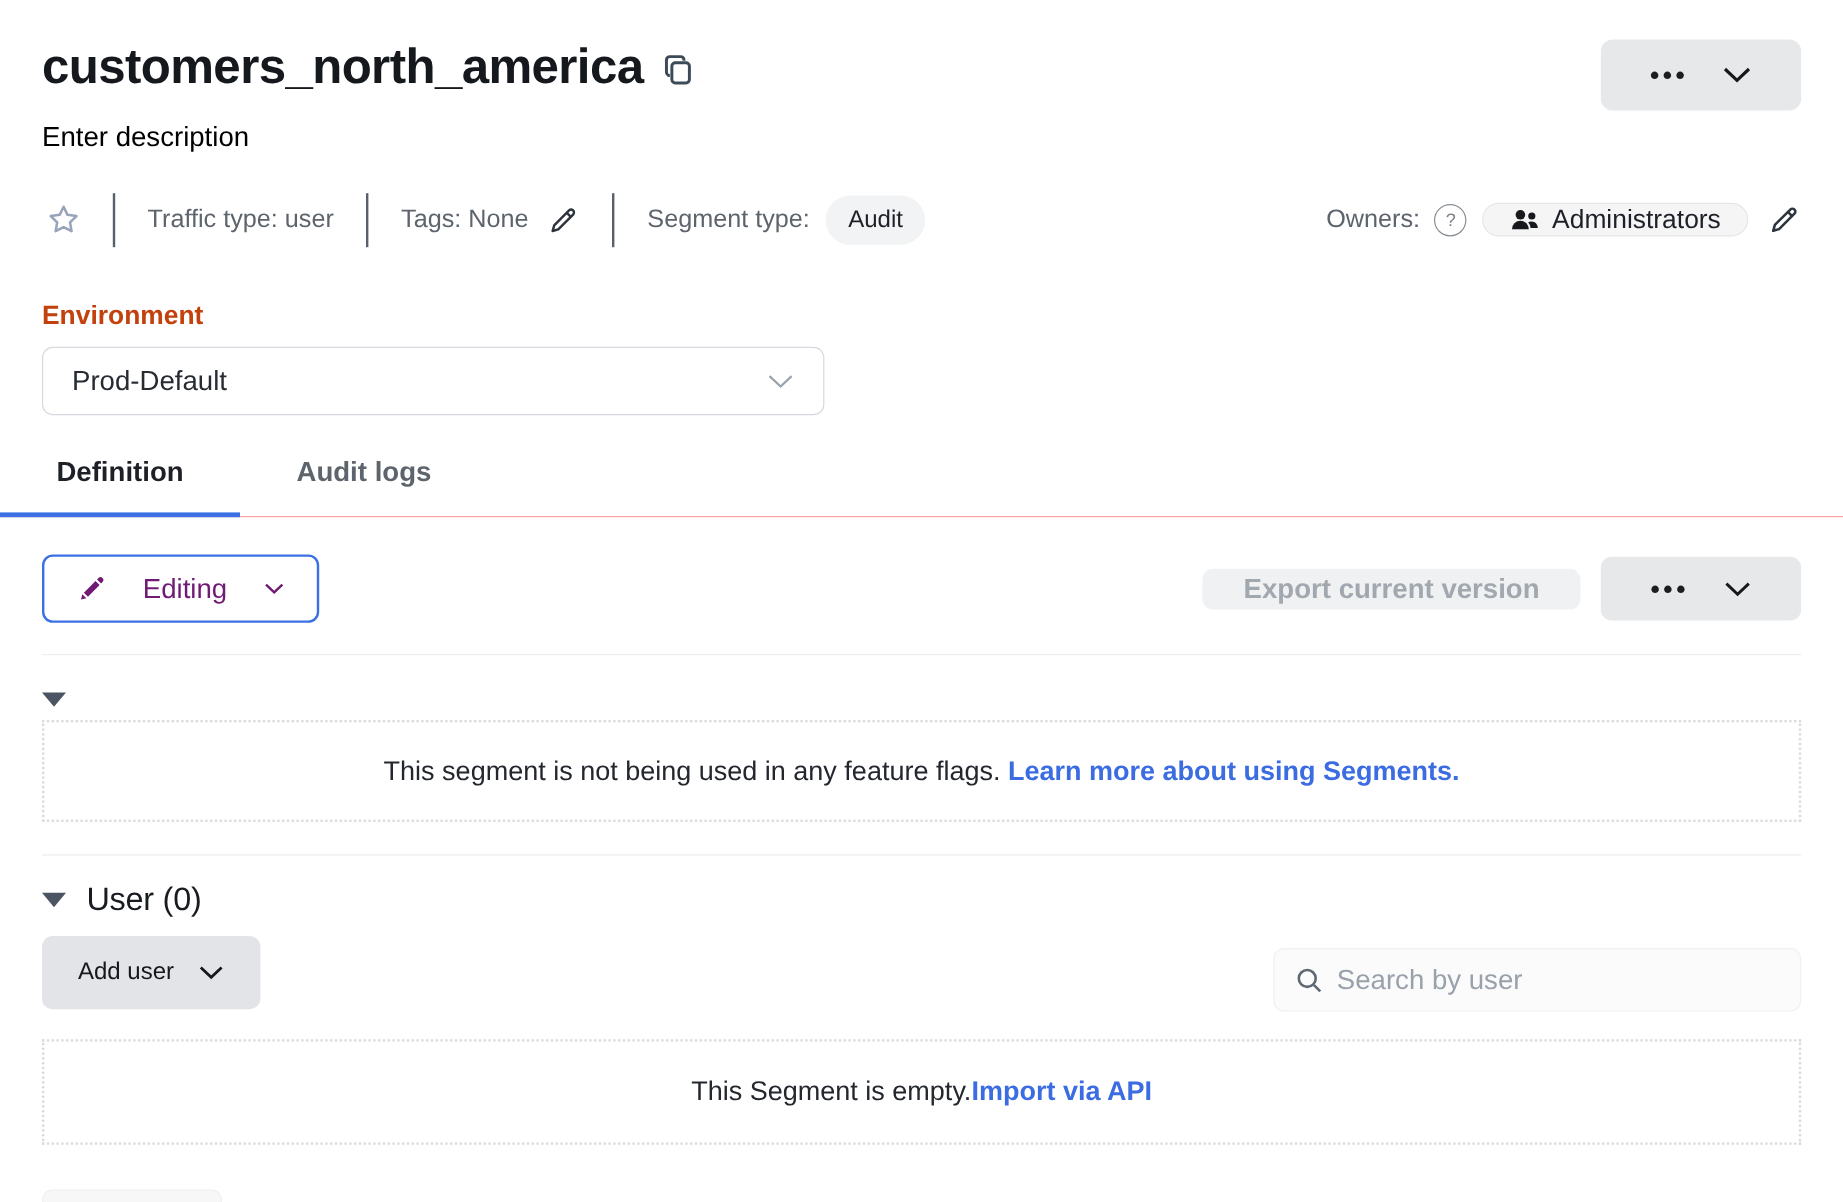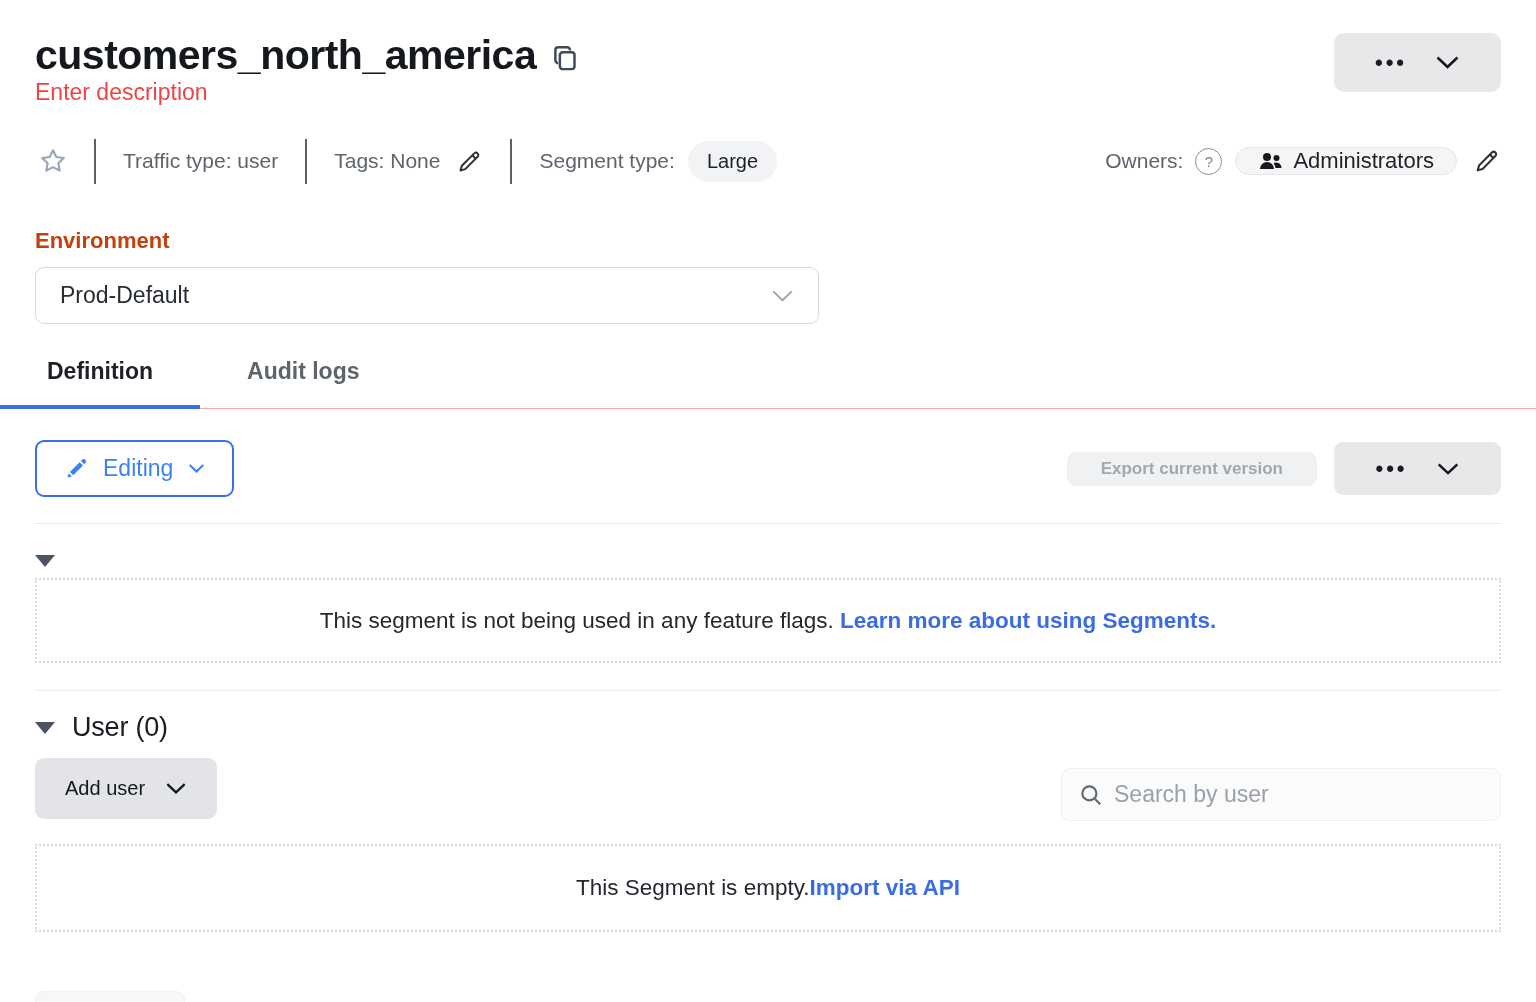--- a/index.html
+++ b/index.html
@@ -4,21 +4,21 @@
 <style>
   * { box-sizing: border-box; margin: 0; padding: 0; }
   html, body { width: 1536px; height: 1002px; background: #ffffff; overflow: hidden; }
   body { font-family: "Liberation Sans", sans-serif; color: #1c2026; position: relative; }
   .page { padding: 0 35px; position: relative; height: 100%; }
 
   
   .title-row { display: flex; align-items: center; gap: 16px; padding-top: 32px; }
   .page-title { font-size: 41px; font-weight: 700; letter-spacing: -0.5px; color: #15181d; }
   .copy-icon { color: #3d4a57; cursor: pointer; display: inline-flex; margin-top: 6px; }
-  .description { font-size: 23px; color: #ef4444; }
+  .description { margin-top: 22px; font-size: 23px; color: #000000; }
 
   .meta-row { display: flex; align-items: center; margin-top: 31px; height: 48px; }
   .star-icon { color: #97a4ba; display: inline-flex; margin-left: 4px; }
   .vdiv { width: 2px; height: 45px; background: #596069; margin: 0 27px; }
   .meta-text { font-size: 21px; color: #5d646c; white-space: nowrap; }
   .pencil-icon { color: #2d333b; display: inline-flex; margin-left: 16px; cursor: pointer; }
   .pill { background: #f2f3f4; border-radius: 999px; padding: 9px 19px; font-size: 20px;
           color: #1d2127; margin-left: 13px; display: inline-flex; align-items: center; gap: 10px; }
   .pill.bordered { background: #f5f5f6; border: 1px solid #e4e6e9; padding: 0 22px; font-size: 22px; }
   .meta-right { margin-left: auto; display: flex; align-items: center; }
@@ -28,41 +28,41 @@
   .people-icon { color: #17191c; display: inline-flex; }
 
   .more-btn { position: absolute; top: 33px; right: 35px; width: 167px; height: 59px;
               background: #e7e8ea; border: none; border-radius: 10px; display: flex;
               align-items: center; justify-content: center; gap: 28px; cursor: pointer; }
   .dots { font-size: 22px; font-weight: 700; letter-spacing: 3px; color: #1b1d20; line-height: 1; }
   .chev { display: inline-flex; color: #16181b; }
 
   
   .env-label { margin-top: 43px; font-size: 22px; font-weight: 700; color: #c2410c; }
-  .env-select { margin-top: 13px; width: 784px; height: 57px; border: 1px solid #d6dade;
+  .env-select { margin-top: 13px; width: 652px; height: 57px; border: 1px solid #d6dade;
                 border-radius: 9px; background: #fff; display: flex; align-items: center;
                 padding: 0 24px; cursor: pointer; }
   .env-select .value { font-size: 23px; color: #272c33; }
   .env-select .chev { margin-left: auto; color: #9aa2ab; }
 
   
   .tabbar { margin-top: 34px; border-bottom: 1px solid #fca5a5; display: flex;
             margin-left: -35px; margin-right: -35px; }
   .tab { font-size: 23px; font-weight: 700; color: #5d646c; padding: 0 47px 20px 47px;
          border-bottom: 4px solid transparent; margin-bottom: -1px; cursor: pointer; }
   .tab.active { color: #1d2127; border-bottom-color: #3b70e4; }
 
   
   .toolbar { margin-top: 31px; display: flex; align-items: center; }
   .editing-btn { height: 57px; padding: 0 27px; border: 2px solid #3b70e4; border-radius: 9px;
-                 background: #fff; color: #3b82f6; font-size: 23px; display: flex;
-                 align-items: center; gap: 15px; cursor: pointer; font-family: inherit; }
+                 background: #fff; color: #701a75; font-size: 23px; display: flex;
+                 align-items: center; gap: 31px; cursor: pointer; font-family: inherit; }
   .toolbar-right { margin-left: auto; display: flex; align-items: center; gap: 17px; }
   .export-btn { height: 34px; padding: 0 34px; background: #f0f1f2; border: none; border-radius: 9px;
-                color: #a2a8af; font-size: 17px; font-weight: 700; cursor: default; font-family: inherit; }
+                color: #a2a8af; font-size: 23px; font-weight: 700; cursor: default; font-family: inherit; }
   .more-btn2 { width: 167px; height: 53px; background: #e7e8ea; border: none; border-radius: 9px;
                display: flex; align-items: center; justify-content: center; gap: 28px; cursor: pointer; }
 
   .hdiv { height: 1px; background: #ededee; margin-top: 26px; }
 
   
   .section-header { display: flex; align-items: center; gap: 17px; cursor: pointer; }
   .section-header.ff { margin-top: 31px; }
   .section-header.user { margin-top: 21px; }
   .tri-down { width: 0; height: 0; border-left: 10px solid transparent;
@@ -130,21 +130,21 @@
     <span class="vdiv"></span>
     <span class="meta-text">Tags: None</span>
     <span class="pencil-icon">
       <svg width="27" height="27" viewBox="0 0 24 24" fill="none" stroke="currentColor" stroke-width="1.8" stroke-linejoin="round">
         <path d="M4 20 L5.2 15.8 L16.2 4.8 a2.1 2.1 0 0 1 3 3 L8.2 18.8 Z"></path>
         <path d="M14.5 6.5 L17.5 9.5"></path>
       </svg>
     </span>
     <span class="vdiv"></span>
     <span class="meta-text">Segment type:</span>
-    <span class="pill">Large</span>
+    <span class="pill">Audit</span>
 
     <span class="meta-right">
       <span class="meta-text">Owners:</span>
       <span class="help-icon">?</span>
       <span class="pill bordered">
         <span class="people-icon">
           <svg width="25" height="22" viewBox="0 0 25 22" fill="currentColor">
             <circle cx="9" cy="7" r="4"></circle>
             <path d="M2 19 a7 7 0 0 1 14 0 Z"></path>
             <circle cx="18.5" cy="8" r="3"></circle>

